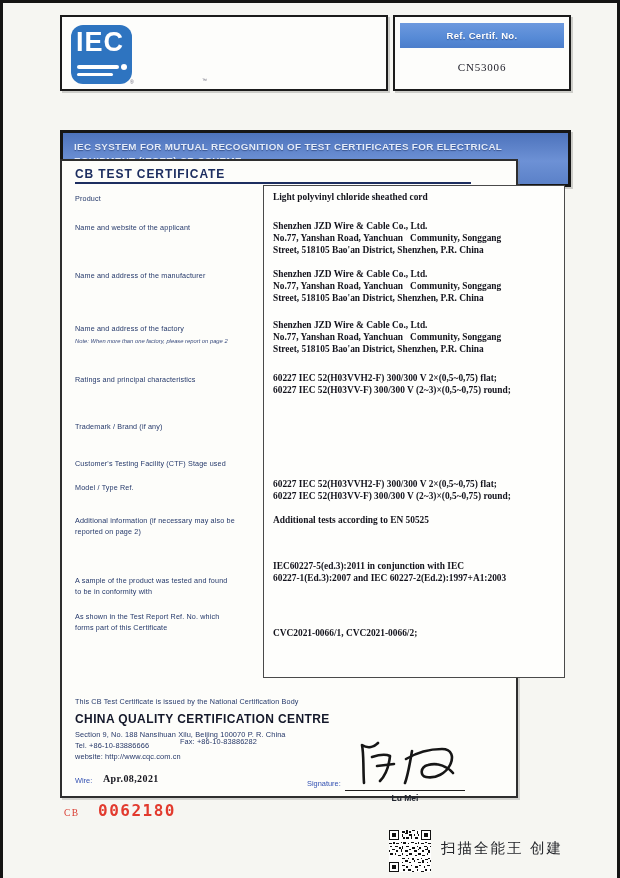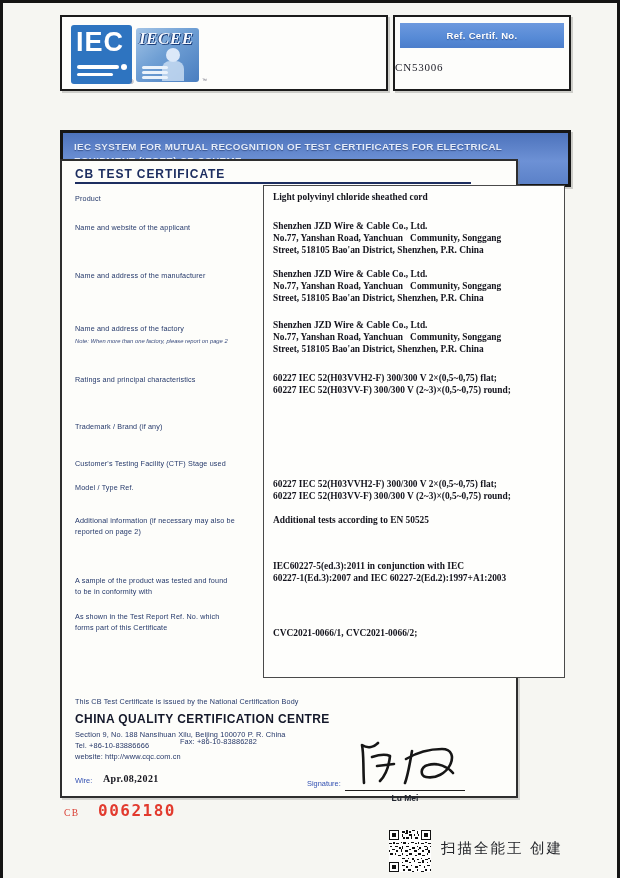--- a/index.html
+++ b/index.html
@@ -1,39 +1,39 @@
 <!DOCTYPE html>
 <html><head>
 <meta charset="utf-8">
 <style>
   html,body{margin:0;padding:0;background:#d8d8d2;}
   #page{position:relative;width:620px;height:878px;background:#f6f6f2;
         border-left:3px solid #141414;border-top:3px solid #141414;border-right:3px solid #141414;
         box-sizing:border-box;overflow:hidden;font-family:"Liberation Sans",sans-serif;}
   
   .hbox{position:absolute;background:#fdfdfb;border:2px solid #1b1b1b;box-shadow:2px 2px 0 rgba(130,130,125,.35);box-sizing:border-box;}
-  #iec-logo{position:absolute;left:9px;top:8px;width:61px;height:59px;background:#2e74c0;border-radius:3px;}
+  #iec-logo{position:absolute;left:9px;top:8px;width:61px;height:59px;background:#2e74c0;border-radius:12px;}
   #iec-logo .iec-txt{position:absolute;left:5px;top:2px;color:#fff;font-weight:bold;font-size:27px;letter-spacing:1px;font-family:"Liberation Sans",sans-serif;}
   #iec-logo .bar1{position:absolute;left:6px;top:40px;width:42px;height:4px;background:#fff;border-radius:2px;}
   #iec-logo .bar2{position:absolute;left:6px;top:48px;width:36px;height:3px;background:#fff;border-radius:2px;}
   #iec-logo .dot{position:absolute;left:50px;top:39px;width:6px;height:6px;background:#fff;border-radius:50%;}
   #iecee-logo{position:absolute;left:74px;top:11px;width:63px;height:54px;border-radius:3px;
       background:linear-gradient(140deg,#a3c4e6 0%,#6f9fd4 45%,#4a7ec0 100%);overflow:hidden;}
   #iecee-logo .iecee-txt{position:absolute;left:3px;top:1px;font-family:"Liberation Serif",serif;font-style:italic;font-weight:bold;
       font-size:17px;color:#f4f8ff;text-shadow:1px 1px 0 #1d3f7a,-1px 0 0 #1d3f7a;letter-spacing:.5px;}
   #iecee-logo .head{position:absolute;left:30px;top:20px;width:14px;height:14px;border-radius:50%;background:rgba(240,246,255,.85);}
   #iecee-logo .body{position:absolute;left:26px;top:33px;width:22px;height:20px;border-radius:8px 8px 0 0;background:rgba(214,230,247,.75);}
   #iecee-logo .l1,#iecee-logo .l2,#iecee-logo .l3{position:absolute;left:6px;width:26px;height:2.5px;background:#eaf2fb;border-radius:2px;}
   #iecee-logo .l1{top:38px}#iecee-logo .l2{top:43px}#iecee-logo .l3{top:48px}
   .tiny-mark{position:absolute;font-size:5px;color:#667;}
   #ref-band{position:absolute;left:5px;right:5px;top:6px;height:25px;
       background:linear-gradient(180deg,#6d99de 0%,#568ad6 60%,#4c7ecb 100%);
       color:#fff;font-weight:bold;font-size:9.5px;text-align:center;line-height:25px;letter-spacing:.3px;
       text-shadow:0 1px 1px rgba(20,40,90,.5);}
-  #ref-value{position:absolute;left:0;right:0;top:44px;text-align:left;font-family:"Liberation Serif",serif;
+  #ref-value{position:absolute;left:0;right:0;top:44px;text-align:center;font-family:"Liberation Serif",serif;
       font-size:11px;color:#1c1c26;letter-spacing:.8px;}
   
   #banner{position:absolute;left:57px;top:95px;width:511px;height:57px;box-sizing:border-box;
       border:3px solid #161616;background:linear-gradient(180deg,#4d73bc 0%,#6d91d5 55%,#5b81c8 100%);
       box-shadow:2px 2px 0 rgba(130,130,125,.35);margin-top:32px;}
   #banner .txt{position:absolute;left:11px;top:7px;width:480px;color:#e3ebf9;font-weight:bold;font-size:9.8px;
       line-height:1.45;letter-spacing:.35px;text-shadow:0 1px 1px rgba(25,45,95,.55);}
   
   #main-box{position:absolute;left:57px;top:156px;width:458px;height:639px;box-sizing:border-box;
       border:2px solid #2e2e2e;background:#fdfdfa;box-shadow:2px 2px 0 rgba(130,130,125,.3);}
@@ -67,28 +67,20 @@
 <div id="page">
 
   <div class="hbox" style="left:57px;top:12px;width:328px;height:76px;">
     <div id="iec-logo">
       <span class="iec-txt">IEC</span>
       <span class="bar1"></span>
       <span class="bar2"></span>
       <span class="dot"></span>
     </div>
     <span class="tiny-mark" style="left:68px;top:62px;">®</span>
-    <div id="iecee-logo">
-      <span class="head"></span>
-      <span class="body"></span>
-      <span class="l1"></span>
-      <span class="l2"></span>
-      <span class="l3"></span>
-      <span class="iecee-txt">IECEE</span>
-    </div>
     <span class="tiny-mark" style="left:140px;top:60px;">™</span>
   </div>
 
   <div class="hbox" style="left:390px;top:12px;width:178px;height:76px;">
     <div id="ref-band">Ref. Certif. No.</div>
     <div id="ref-value">CN53006</div>
   </div>
 
   <div id="banner">
     <div class="txt">IEC SYSTEM FOR MUTUAL RECOGNITION OF TEST CERTIFICATES FOR ELECTRICAL EQUIPMENT (IECEE) CB SCHEME</div>

